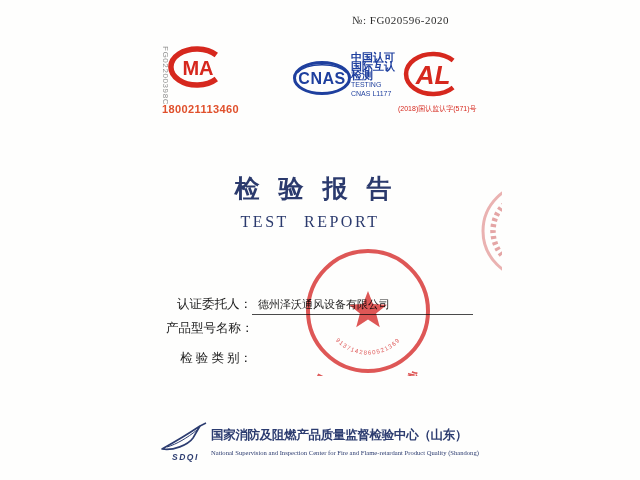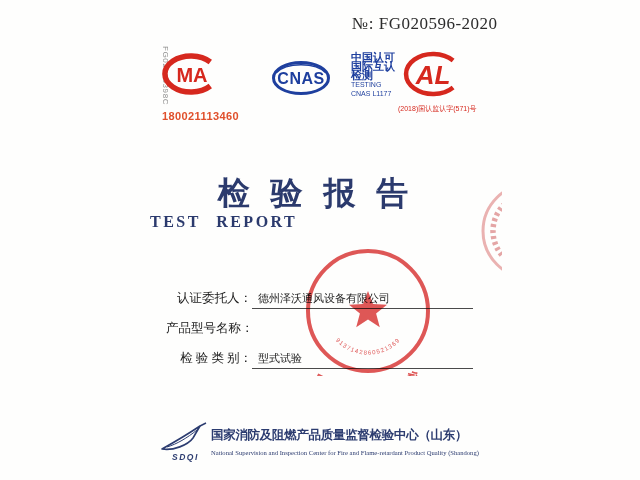--- a/index.html
+++ b/index.html
@@ -1,51 +1,51 @@
 <!DOCTYPE html>
 <html><head>
 <meta charset="utf-8">
 <style>
   html,body{margin:0;padding:0;background:#e9e9e9;}
   #stage{position:relative;width:640px;height:480px;background:#fefefd;overflow:hidden;
          font-family:"Liberation Serif", serif;}
   .abs{position:absolute;}
 
   
-  .report-no{left:352px;top:14px;font-size:17px;color:#2c2c2c;letter-spacing:0.5px;}
+  .report-no{left:352px;top:14px;font-size:11px;color:#2c2c2c;letter-spacing:0.5px;}
   .side-code{left:170px;top:46px;transform:rotate(90deg);transform-origin:0 0;
              font-size:8px;color:#8f8f8f;letter-spacing:0.6px;font-family:"Liberation Sans",sans-serif;white-space:nowrap;}
 
   
-  .cma-wrap{left:162px;top:52px;width:70px;}
+  .cma-wrap{left:162px;top:45px;width:70px;text-align:center;}
   .cma-number{font-size:11px;font-weight:bold;color:#e0502c;letter-spacing:0.4px;
               font-family:"Liberation Sans",sans-serif;margin-top:10px;}
   .ilac-wrap{left:226px;top:47px;}
-  .cnas-wrap{left:272px;top:59px;}
+  .cnas-wrap{left:293px;top:59px;}
   .cnas-caption{left:351px;top:53px;font-family:"Liberation Sans",sans-serif;
                 color:#1e3f9e;font-size:7px;line-height:9px;}
   .cnas-caption .zh{font-weight:bold;font-size:11px;}
   .cal-wrap{left:398px;top:50px;width:66px;text-align:right;}
   .cal-caption{font-size:7px;color:#d6281e;font-family:"Liberation Sans",sans-serif;
                margin-top:2px;white-space:nowrap;}
 
   
   .title-zh{left:150px;top:172px;width:320px;text-align:center;color:#2b3a6d;
-            font-family:"Liberation Sans",sans-serif;font-weight:bold;font-size:32px;
+            font-family:"Liberation Sans",sans-serif;font-weight:bold;font-size:25px;
             letter-spacing:6px;padding-left:6px;}
-  .title-en{left:150px;top:213px;width:320px;text-align:left;color:#2b3a6d;
-            font-weight:bold;font-size:16px;letter-spacing:2.5px;word-spacing:9px;}
+  .title-en{left:150px;top:213px;width:320px;text-align:center;color:#2b3a6d;
+            font-weight:normal;font-size:16px;letter-spacing:2.5px;word-spacing:9px;}
 
   
   .form-row{left:166px;display:flex;align-items:flex-end;}
   .form-row .lbl{width:86px;font-size:12.5px;color:#1c1c1c;text-align:right;
                  white-space:nowrap;padding-bottom:2px;}
   .form-row .val{width:215px;border-bottom:1px solid #4a4a4a;font-size:11px;color:#222;
                  padding:0 0 2px 6px;white-space:nowrap;overflow:visible;}
-  .row-0{top:290px;align-items:flex-end;}
+  .row-0{top:296px;align-items:flex-end;}
   .row-1{top:320px;gap:17px;}
   .row-2{top:350px;}
 
   
   .seal{left:303px;top:246px;mix-blend-mode:multiply;opacity:0.9;}
   .partial-seal{left:468px;top:182px;mix-blend-mode:multiply;opacity:0.75;}
 
   
   .footer-logo{left:159px;top:422px;}
   .org-zh{left:211px;top:427px;font-family:"Liberation Sans",sans-serif;font-weight:bold;
@@ -99,21 +99,20 @@
 
   <div class="abs form-row row-0">
     <span class="lbl">认证委托人：</span>
     <span class="val">德州泽沃通风设备有限公司</span>
   </div>
   <div class="abs form-row row-1">
     <span class="lbl">产品型号名称：</span>
   </div>
   <div class="abs form-row row-2">
     <span class="lbl">检 验 类 别：</span>
-    <span class="val">型式试验</span>
   </div>
 
   <div class="abs seal">
     <svg width="130" height="130" viewBox="0 0 130 130">
       <defs>
         <path id="sealArc" d="M65 111 A46 46 0 1 1 64.95 111" fill="none"></path>
         <path id="sealCodeArc" d="M25 83 A44 44 0 0 0 105 83" fill="none"></path>
       </defs>
       <circle cx="65" cy="65" r="60" fill="none" stroke="#dc4545" stroke-width="4"></circle>
       <text font-size="14.5" font-weight="bold" fill="#dc4545" letter-spacing="2.5" font-family="Liberation Sans, sans-serif">

